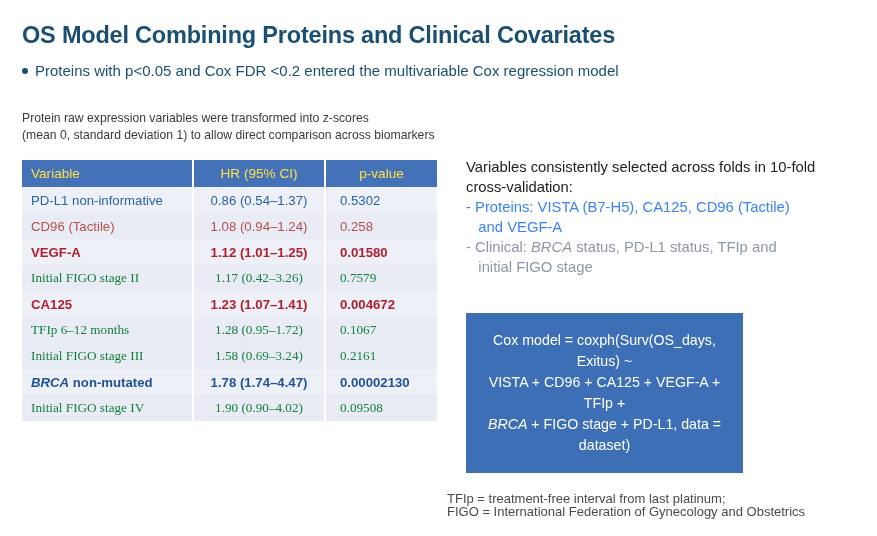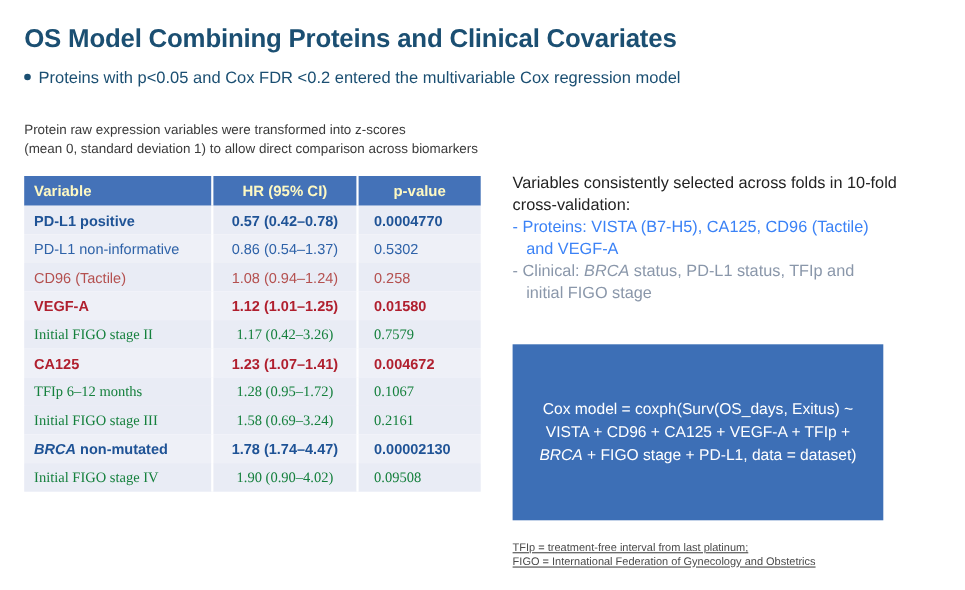--- a/index.html
+++ b/index.html
@@ -62,23 +62,23 @@
   #hr-table {
     position: absolute;
     left: 22px;
     top: 160px;
     width: 415px;
     border-collapse: collapse;
     table-layout: fixed;
   }
   #hr-table th {
     background: #4472b8;
-    color: #fef9c3;
+    color: #fde047;
     font-size: 13.6px;
-    font-weight: bold;
+    font-weight: normal;
     text-align: left;
     padding: 5px 0 5px 9px;
     height: 17px;
     border-right: 2px solid #ffffff;
   }
   #hr-table th:last-child { border-right: none; }
   #hr-table th.c-hr, #hr-table th.c-p { text-align: center; padding-left: 0; }
 
   #hr-table td {
     font-size: 13.2px;
@@ -124,45 +124,44 @@
     white-space: pre-wrap;
   }
   .cv-proteins { color: #3b82f6; }
   .cv-clinical { color: #8a97aa; }
 
   
   #formula-box {
     position: absolute;
     left: 466px;
     top: 313px;
-    width: 337px;
+    width: 277px;
     height: 160px;
     background: #3d6fb6;
     display: flex;
     align-items: center;
     justify-content: center;
   }
   #formula-text {
     color: #ffffff;
     font-size: 14.2px;
     line-height: 21px;
     text-align: center;
     padding: 0 8px;
     white-space: pre-wrap;
   }
 
   
   #footnote {
     position: absolute;
-    left: 466px;
+    left: 447px;
     top: 492px;
-    font-size: 10px;
+    font-size: 13px;
     line-height: 13px;
     color: #4a4a4a;
-    text-decoration: underline;
   }
 </style>
 </head>
 <body>
 
 <div id="slide-title">OS Model Combining Proteins and Clinical Covariates</div>
 
 <div id="subtitle-bullet">
   <span class="dot"></span><span>Proteins with p&lt;0.05 and Cox FDR &lt;0.2 entered the multivariable Cox regression model</span>
 </div>
@@ -179,25 +178,20 @@
       <col class="w3">
   </colgroup>
   <thead>
     <tr>
       <th>Variable</th>
       <th class="c-hr">HR (95% CI)</th>
       <th class="c-p">p-value</th>
     </tr>
   </thead>
   <tbody id="hr-table-body">
-      <tr class="odd">
-        <td class="t-blue-b">PD-L1 positive</td>
-        <td class="t-blue-b c-hr">0.57 (0.42–0.78)</td>
-        <td class="t-blue-b c-p">0.0004770</td>
-      </tr>
       <tr class="even">
         <td class="t-blue">PD-L1 non-informative</td>
         <td class="t-blue c-hr">0.86 (0.54–1.37)</td>
         <td class="t-blue c-p">0.5302</td>
       </tr>
       <tr class="odd">
         <td class="t-red">CD96 (Tactile)</td>
         <td class="t-red c-hr">1.08 (0.94–1.24)</td>
         <td class="t-red c-p">0.258</td>
       </tr>

